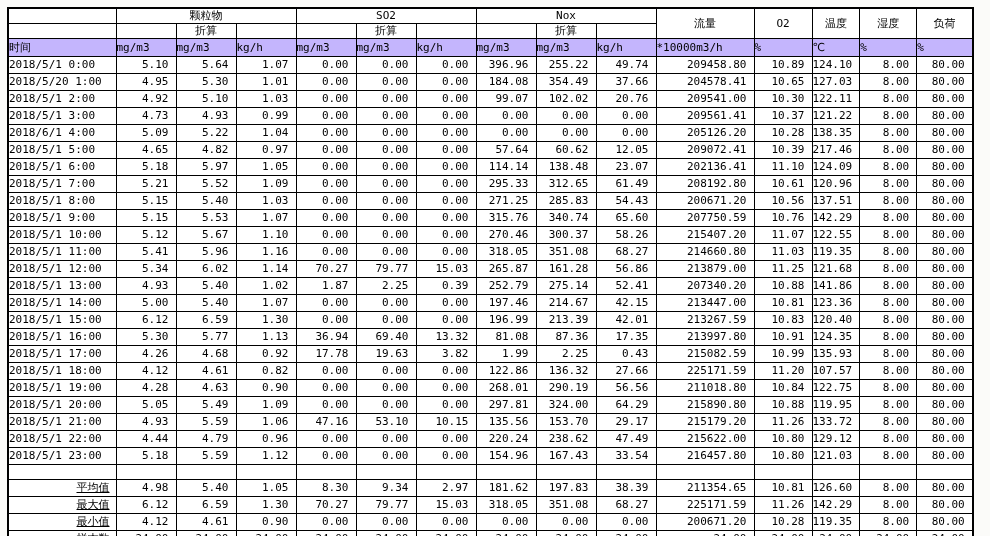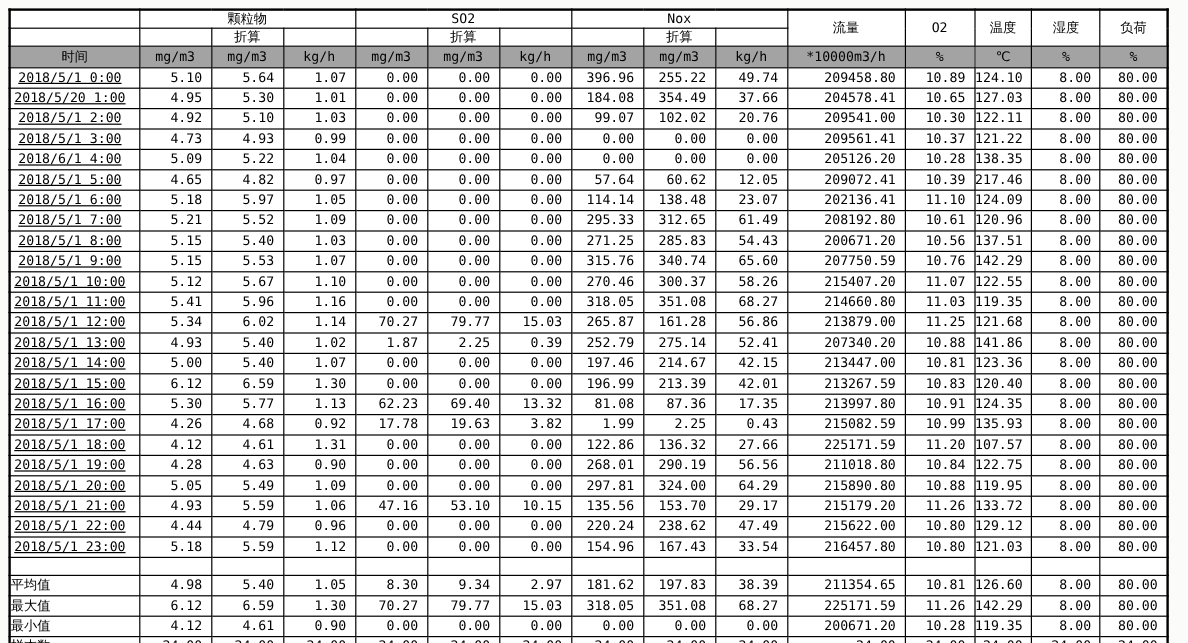--- a/index.html
+++ b/index.html
@@ -17,26 +17,26 @@
     font-size:11px;color:#000;
   }
   td{
     border:1px solid #000;
     padding:0;margin:0;
     overflow:hidden;white-space:nowrap;
     line-height:1.05;
     vertical-align:middle;
   }
   tr.hrow1 td, tr.hrow2 td{height:14px;text-align:center;}
-  tr.units td{height:17px;text-align:center;background:#a3a3a3;}
+  tr.units td{height:17px;background:#c4b5fd;}
   tr.datarow td, tr.sumrow td{height:16px;}
   tr.blankrow td{height:14px;}
   .num{text-align:right;padding-right:7px;}
-  .time{text-align:center;padding-right:8px;text-decoration:underline;}
-  .sumlabel{text-align:left;padding-right:6px;}
+  .time{text-align:left;padding-right:8px;}
+  .sumlabel{text-align:right;padding-right:6px;text-decoration:underline;}
 </style>
 </head>
 <body>
 
 <table>
   <colgroup>
     <col style="width:108px">
     <col style="width:60px">
       <col style="width:60px">
       <col style="width:60px">
@@ -365,21 +365,21 @@
         <td class="num">10.83</td>
         <td class="num">120.40</td>
         <td class="num">8.00</td>
         <td class="num">80.00</td>
       </tr>
       <tr class="datarow">
         <td class="time">2018/5/1 16:00</td>
         <td class="num">5.30</td>
         <td class="num">5.77</td>
         <td class="num">1.13</td>
-        <td class="num">62.23</td>
+        <td class="num">36.94</td>
         <td class="num">69.40</td>
         <td class="num">13.32</td>
         <td class="num">81.08</td>
         <td class="num">87.36</td>
         <td class="num">17.35</td>
         <td class="num">213997.80</td>
         <td class="num">10.91</td>
         <td class="num">124.35</td>
         <td class="num">8.00</td>
         <td class="num">80.00</td>
@@ -398,21 +398,21 @@
         <td class="num">215082.59</td>
         <td class="num">10.99</td>
         <td class="num">135.93</td>
         <td class="num">8.00</td>
         <td class="num">80.00</td>
       </tr>
       <tr class="datarow">
         <td class="time">2018/5/1 18:00</td>
         <td class="num">4.12</td>
         <td class="num">4.61</td>
-        <td class="num">1.31</td>
+        <td class="num">0.82</td>
         <td class="num">0.00</td>
         <td class="num">0.00</td>
         <td class="num">0.00</td>
         <td class="num">122.86</td>
         <td class="num">136.32</td>
         <td class="num">27.66</td>
         <td class="num">225171.59</td>
         <td class="num">11.20</td>
         <td class="num">107.57</td>
         <td class="num">8.00</td>

